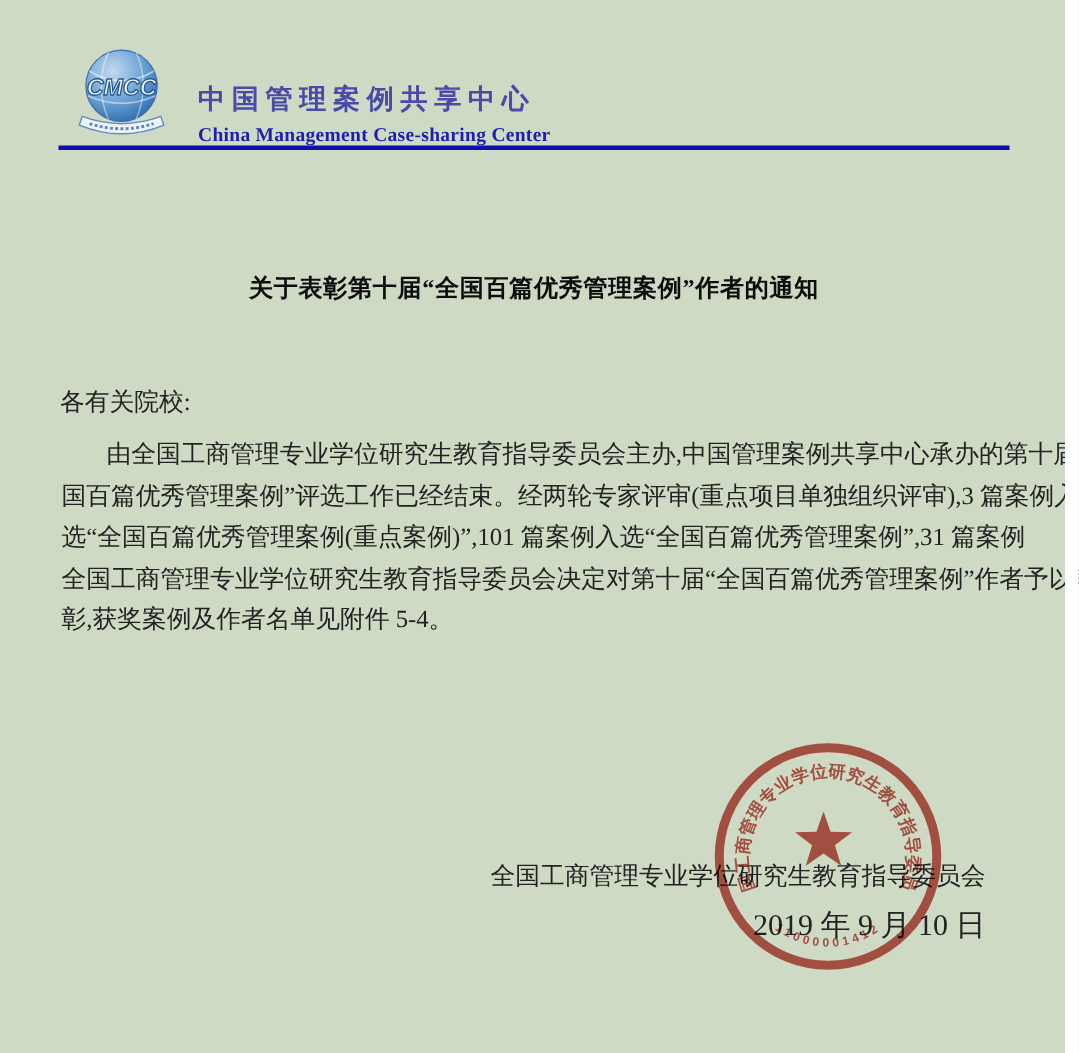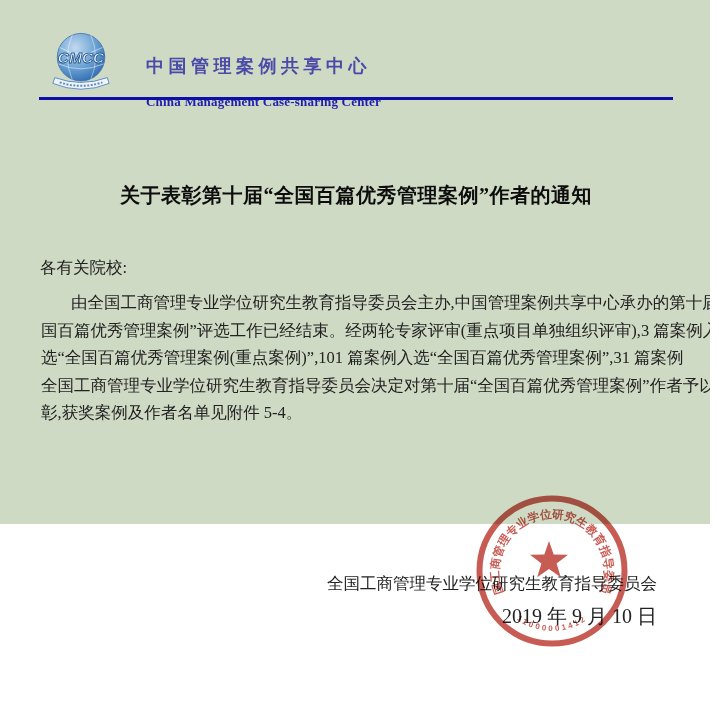--- a/index.html
+++ b/index.html
@@ -1,32 +1,32 @@
 <!DOCTYPE html>
 <html><head>
 <meta charset="utf-8">
 <style>
   * { margin: 0; padding: 0; box-sizing: border-box; }
   html, body { width: 719px; height: 702px; background: #ffffff; overflow: hidden;
                font-family: "Liberation Serif", "DejaVu Serif", serif; }
   .stage { position: relative; width: 719px; height: 702px; }
-  .page { position: absolute; left: 0; top: 0; width: 710px; height: 524px; background: #cfdac4; }
+  .page { position: absolute; left: 0; top: 0; width: 710px; height: 702px; background: #cfdac4; }
   .edge-strip { position: absolute; left: 710px; top: 0; width: 9px; height: 702px; background: #ffffff; }
 
   
   .logo { position: absolute; left: 49px; top: 31px; width: 66px; height: 66px; }
-  .header-text { position: absolute; left: 146px; top: 54px; }
+  .header-text { position: absolute; left: 132px; top: 54px; }
   .org-cn { font-size: 18px; font-weight: bold; color: #4a4aa8; letter-spacing: 4.5px;
             font-family: "Liberation Serif", "DejaVu Serif", serif; }
-  .org-en { margin-top: 16px; font-size: 13px; font-weight: bold; color: #1f1fae; letter-spacing: 0.2px; }
+  .org-en { margin-top: 4px; font-size: 13px; font-weight: bold; color: #1f1fae; letter-spacing: 0.2px; }
   .rule { position: absolute; left: 39px; top: 97px; width: 634px; height: 3px; background: #0e0ea8; }
 
   
   .title { position: absolute; left: 39px; top: 182px; width: 634px; text-align: center;
-           font-size: 20px; font-weight: bold; color: #0d0d0d; letter-spacing: 0.5px; }
+           font-size: 16px; font-weight: bold; color: #0d0d0d; letter-spacing: 0.5px; }
   .salutation { position: absolute; left: 40px; top: 237px; font-size: 16.5px; color: #222; margin-top: 20px; }
   .body { position: absolute; left: 41px; top: 289px; width: 647px; font-size: 16.5px;
           color: #222; }
   .body .line { height: 27.6px; line-height: 27.6px; white-space: nowrap; }
   .body .line.indent { padding-left: 30px; }
 
   .signature { position: absolute; right: 53px; top: 573px; font-size: 16.5px; color: #222; text-align: right; }
   .date { position: absolute; right: 53px; top: 603px; font-size: 20px; color: #222; text-align: right; }
 
   

